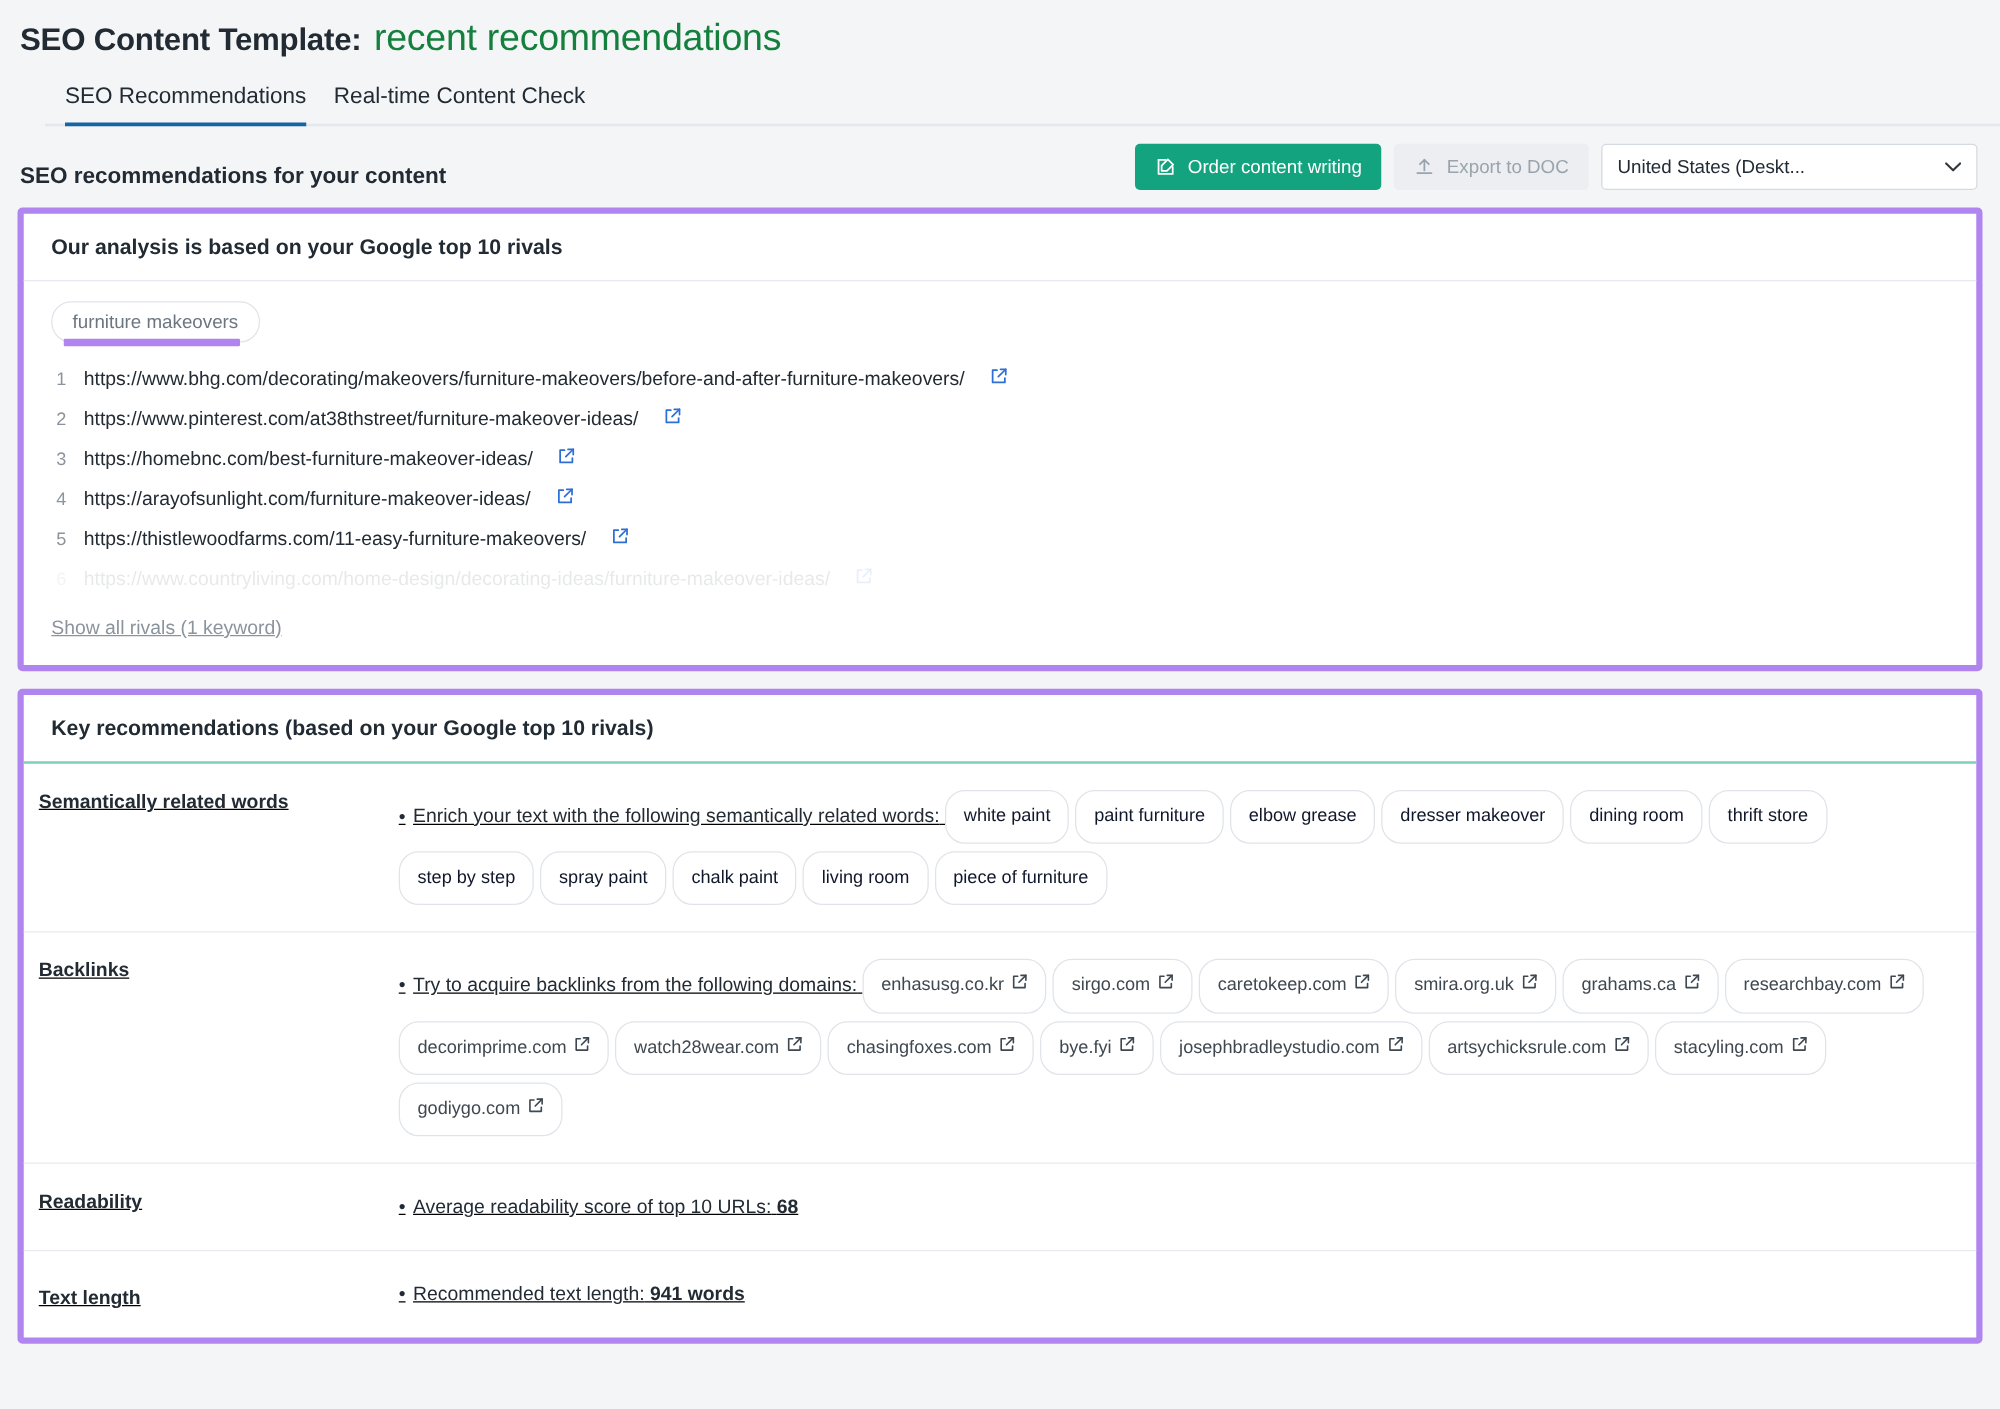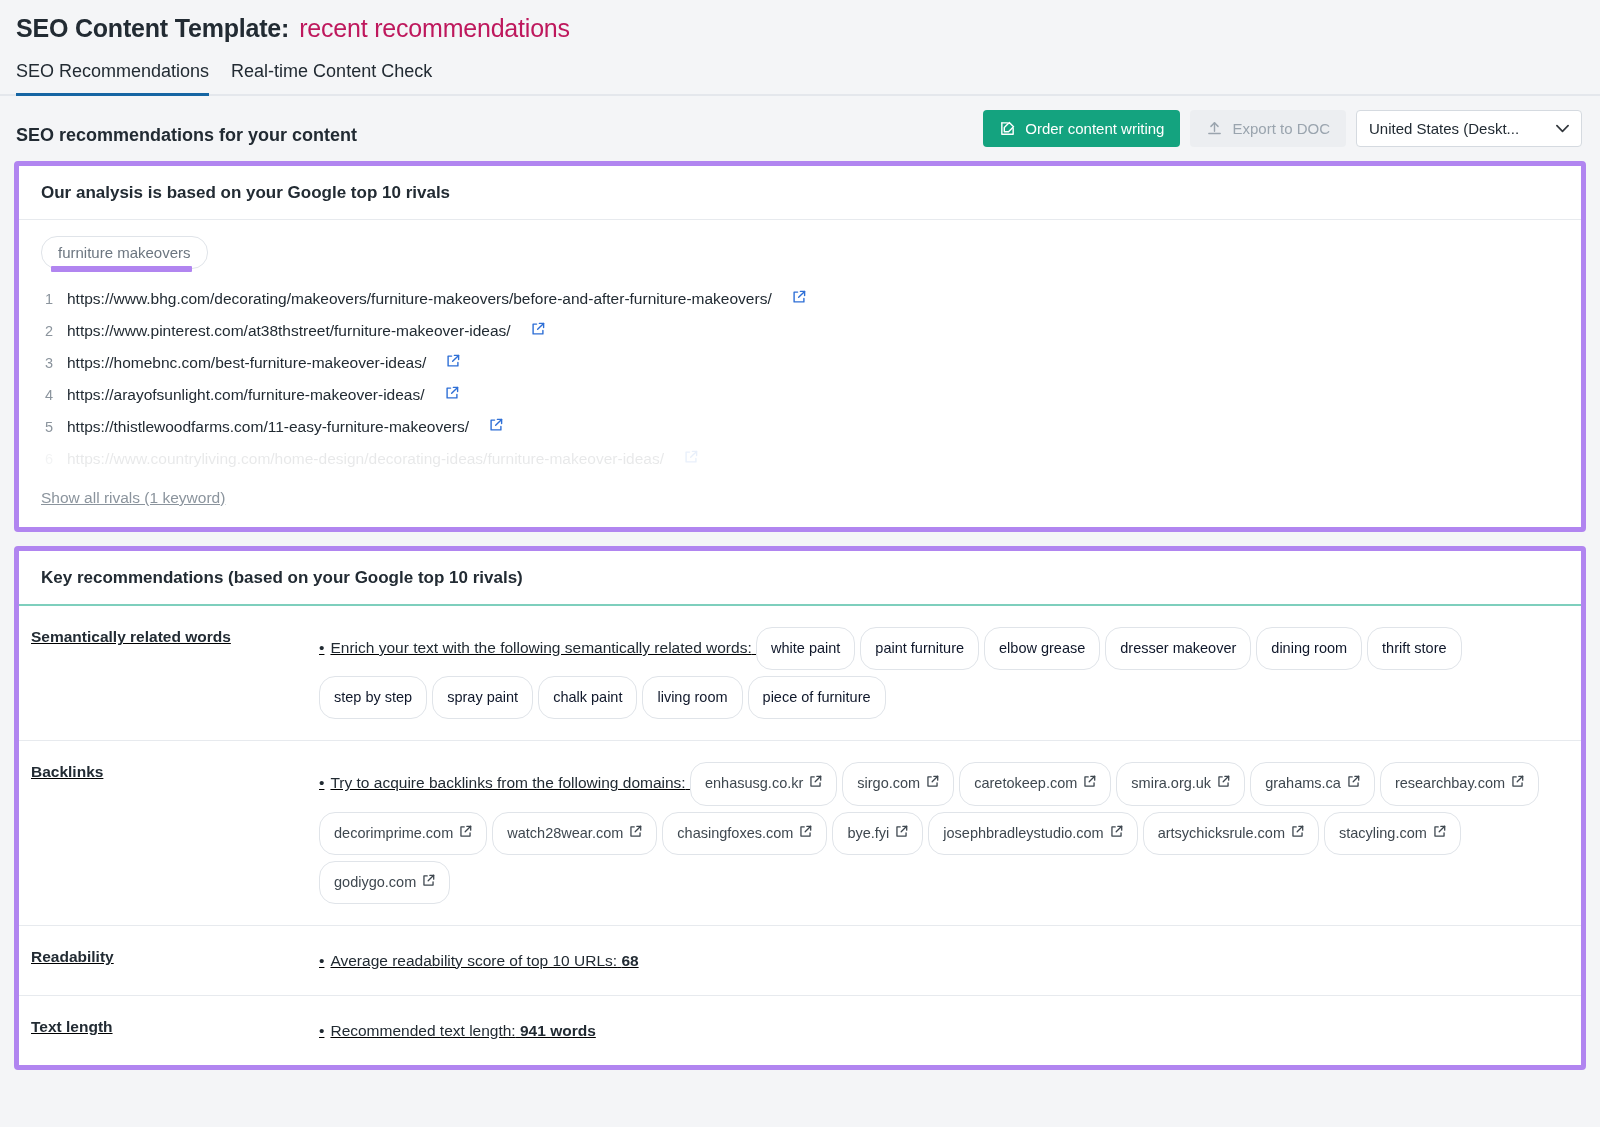--- a/index.html
+++ b/index.html
@@ -11,28 +11,29 @@
     -webkit-font-smoothing: antialiased;
   }
   .page { width: 1600px; height: 1127px; position: relative; overflow: hidden; background:#f4f5f7;}
 
   
   .title-row {
     padding: 14px 16px 10px 16px;
     display: flex; align-items: baseline; gap: 10px;
   }
   .title-main { font-size: 25px; font-weight: 700; color: #222b33; letter-spacing: -0.2px;}
-  .title-sub  { font-size: 25px; font-weight: 400; color: #be185d; letter-spacing: -0.2px;}
+  .title-sub  { font-size: 30px; font-weight: 400; color: #15803d; letter-spacing: -0.2px;}
 
   
   .tabs {
     display: flex; align-items: flex-start; gap: 22px;
     padding: 0 16px;
     border-bottom: 2px solid #e4e7ec;
     position: relative;
+    margin-left: 36px;
   }
   .tab {
     font-size: 18px; color: #222b33; padding: 8px 0 12px 0;
     position: relative; cursor: pointer; background: none; border: none;
     font-family: inherit;
   }
   .tab.active::after {
     content: ""; position: absolute; left: 0; right: 0; bottom: -2px;
     height: 3px; background: #1565a3;
   }
@@ -54,21 +55,21 @@
   .btn-secondary {
     display: inline-flex; align-items: center; gap: 9px;
     background: #eceef1; color: #9aa4ae; border: none; border-radius: 4px;
     font-size: 15px; padding: 9px 16px; cursor: pointer; font-family: inherit;
     white-space: nowrap;
   }
   .select-box {
     display: inline-flex; align-items: center; justify-content: space-between;
     background: #fff; border: 1px solid #d5dae0; border-radius: 4px;
     font-size: 15px; padding: 9px 12px; color: #222b33; cursor: pointer;
-    width: 226px; white-space: nowrap; font-family: inherit;
+    width: 301px; white-space: nowrap; font-family: inherit;
   }
   .select-box .caret { color:#32373c; font-size: 12px; margin-left: 8px;}
 
   
   .hl-card {
     border: 5px solid #b185f0;
     border-radius: 4px;
     background: #ffffff;
     margin: 0 14px 14px 14px;
   }
@@ -103,21 +104,21 @@
     vertical-align: -1px;
   }
   .row-faded { opacity: 0.10; }
   .show-all {
     display: inline-block; margin: 14px 0 14px 0;
     font-size: 15.5px; color: #8b949d; text-decoration: underline; cursor: pointer;
   }
 
   
   .rec-row { display: flex; border-bottom: 1px solid #e7eaee; text-decoration: underline; }
-  .rec-row:last-child { border-bottom: none; }
+  .rec-row:last-child { border-bottom: none; align-items: flex-end; }
   .rec-label {
     width: 300px; flex: none;
     font-size: 15.5px; font-weight: 700; color: #222b33;
     padding: 22px 10px 22px 12px;
   }
   .rec-content { flex: 1; padding: 18px 22px 18px 0; }
   .rec-line {
     font-size: 15.5px; color: #222b33; line-height: 2.15;
   }
   .bullet { color:#222b33; margin-right: 6px; }

